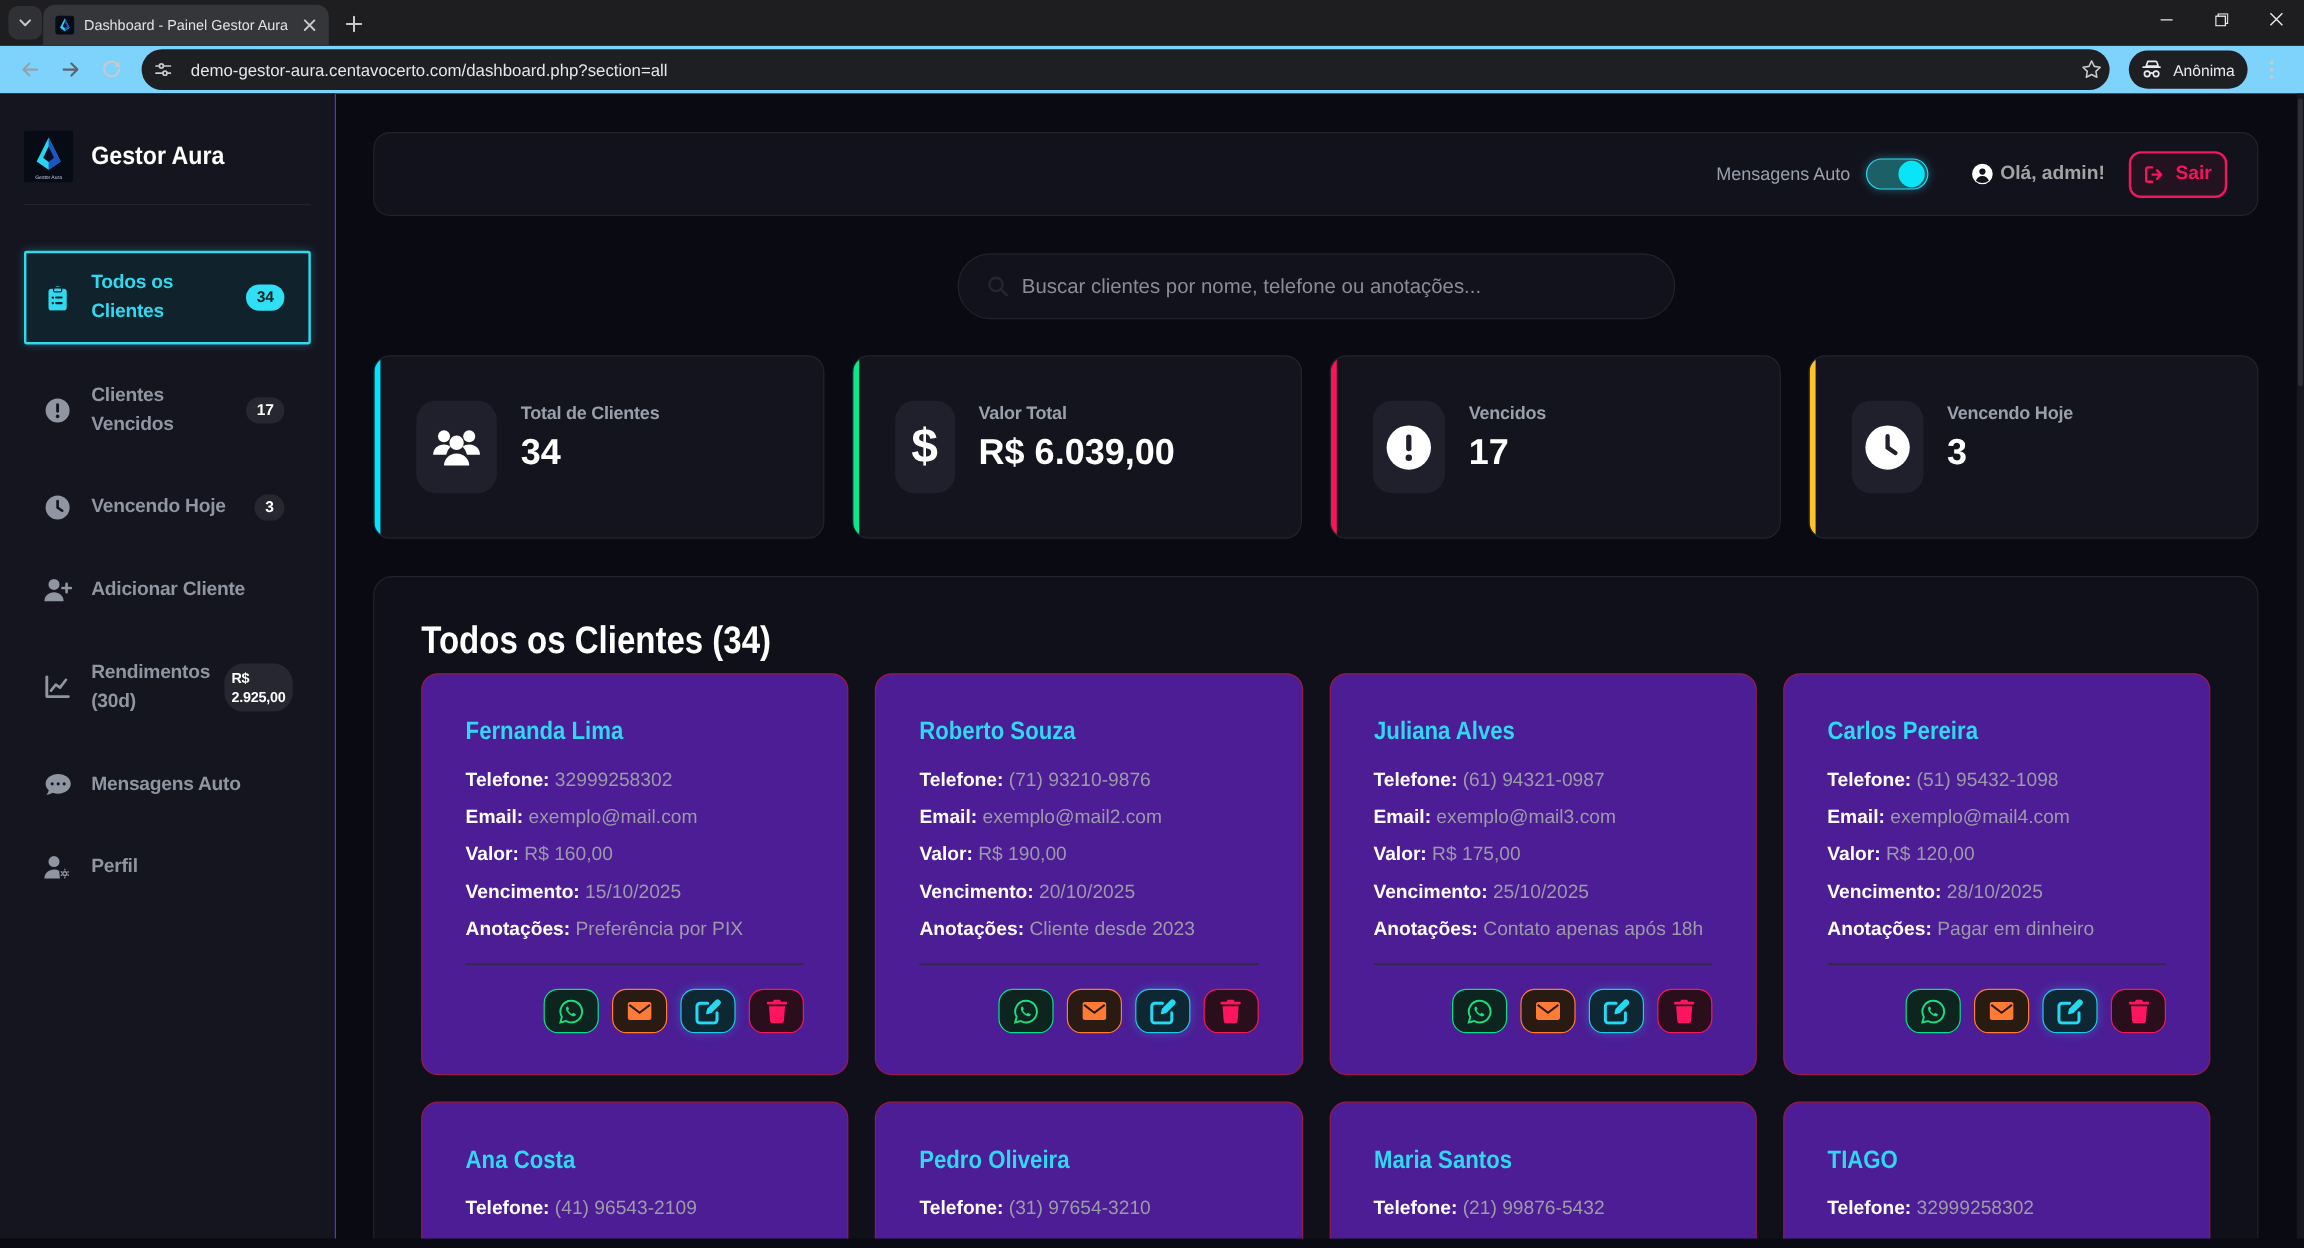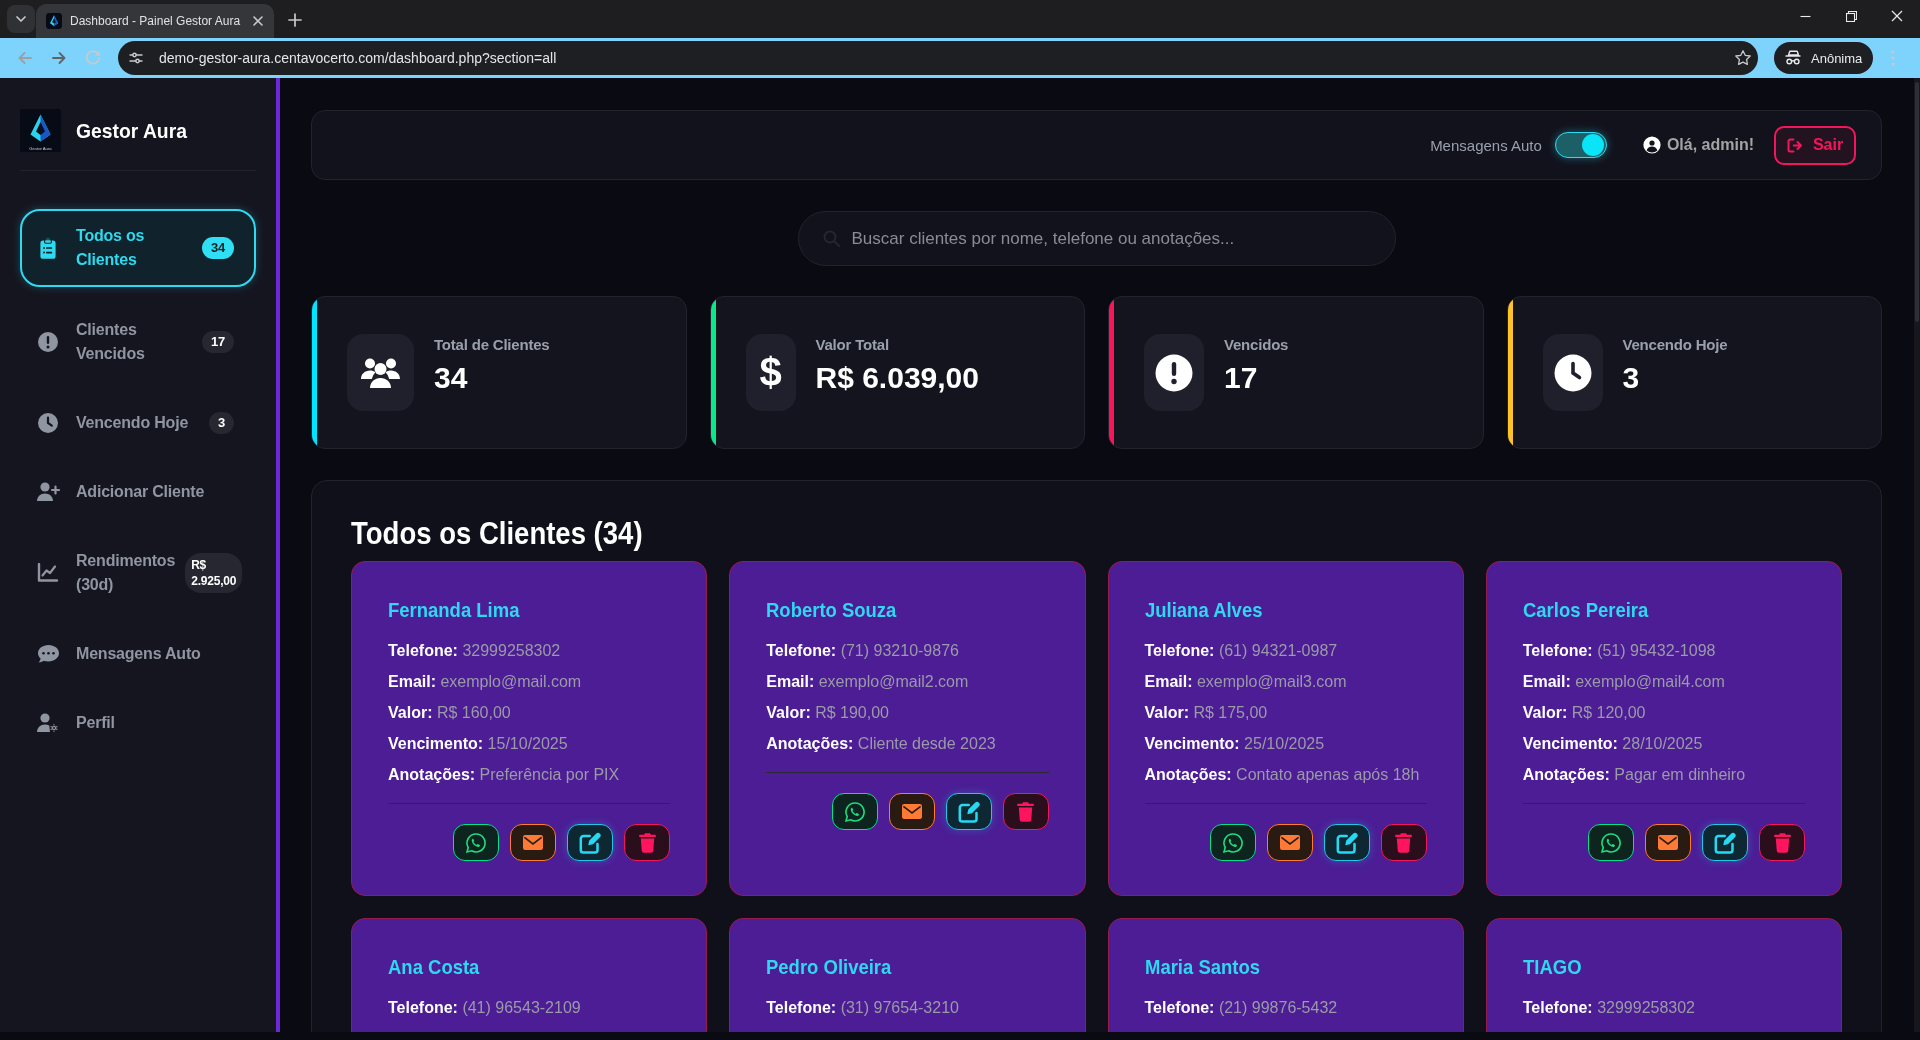--- a/index.html
+++ b/index.html
@@ -21,27 +21,27 @@
   .navbtn { width:34px; height:34px; border-radius:50%; display:flex; align-items:center; justify-content:center; flex:none; }
   .omnibox { flex:1; height:34px; margin:0 6px 0 8px; background:#1e1f23; border-radius:17px; display:flex; align-items:center; padding:0 6px 0 5px; max-width:1640px; }
   .tune { width:26px; height:26px; border-radius:50%; display:flex; align-items:center; justify-content:center; margin-right:10px; }
   .url { color:#e3e5e8; font-size:14px; flex:1; }
   .anon { height:32px; background:#1e1f23; border-radius:16px; display:flex; align-items:center; padding:0 11px 0 9px; margin-left:10px; color:#e8eaed; font-size:13px; }
   .dots { width:28px; height:28px; margin-left:6px; display:flex; align-items:center; justify-content:center; }
 
   
   .app { height:954px; display:flex; background:#0a0a12; position:relative; }
 
-  .sidebar { width:280px; flex:none; background:#15151f; border-right:4px solid #6d28d9; padding:31px 20px 0 20px; }
+  .sidebar { width:280px; flex:none; background:#15151f; border-right:1px solid #6d28d9; padding:31px 20px 0 20px; }
   .brand { display:flex; align-items:center; gap:15px; }
   .brand img,.brand .logo { width:41px; height:43px; }
   .brand .bt { color:#fff; font-size:21px; font-weight:bold; transform:scaleX(.92); transform-origin:left; }
   .sdivider { border:none; border-top:1px solid #23232d; margin:18px 0 0 0; }
   .menu { list-style:none; margin-top:38px; }
-  .mi { display:flex; align-items:center; gap:16px; padding:14px 22px 14px 16px; margin-bottom:17px; border-radius:20px; color:#8f95a1; font-size:16px; font-weight:bold; line-height:24px; letter-spacing:-.2px; }
+  .mi { display:flex; align-items:center; gap:16px; padding:14px 22px 14px 16px; margin-bottom:17px; border-radius:2px; color:#8f95a1; font-size:16px; font-weight:bold; line-height:24px; letter-spacing:-.2px; }
   .mi .ic { width:24px; flex:none; display:flex; justify-content:center; }
   .mi .lbl { flex:1; }
   .mi .badge { background:#272731; color:#fff; font-size:13px; font-weight:bold; border-radius:12px; padding:3px 9px; line-height:16px; }
   .mi.active { border:2px solid #2fd9ef; background:#10222b; color:#2fd9ef; box-shadow:0 0 8px rgba(47,217,239,.28); padding:13px 20px 13px 14px; }
   .mi.active .badge { background:#2fe0f5; color:#0b2027; }
   .mi .badge.rs { border-radius:16px; padding:4px 6px; line-height:16px; text-align:left; font-size:12px; margin-right:-7px; margin-left:-6px; }
 
   .main { flex:1; padding:32px 38px 0 31px; overflow:hidden; }
 
   .topcard { height:70px; background:#12121c; border:1px solid #23232e; border-radius:14px; display:flex; align-items:center; justify-content:flex-end; padding:0 25px; margin-bottom:31px; }
@@ -395,20 +395,21 @@
                   <path d="M2.8 6.6h13.4l-.95 12.2a2.2 2.2 0 0 1-2.2 2H5.95a2.2 2.2 0 0 1-2.2-2z" fill="#ff1460"></path>
                 </svg>
               </div>
           </div>
         </div>
         <div class="ccard">
           <div class="cname">Roberto Souza</div>
           <div class="crow"><b>Telefone:</b> (71) 93210-9876</div>
           <div class="crow"><b>Email:</b> exemplo@mail2.com</div>
           <div class="crow"><b>Valor:</b> R$ 190,00</div>
+          <div class="crow"><b>Vencimento:</b> 20/10/2025</div>
           <div class="crow"><b>Anotações:</b> Cliente desde 2023</div>
           <hr class="cdiv">
           <div class="actions">
             <div class="abtn wa">
                 <svg width="22" height="22" viewBox="0 0 22 22">
                   <path d="M11 2a9 9 0 0 0-7.8 13.5L2 20l4.6-1.2A9 9 0 1 0 11 2z" fill="none" stroke="#1ddd7e" stroke-width="1.6"></path>
                   <path d="M7.8 6.8c-.5.2-1.1.9-1.1 1.7 0 1.8 1.4 3.7 3.1 5 1.3 1 3 1.7 3.9 1.4.7-.2 1.2-.8 1.3-1.4 0-.3-.1-.5-.4-.6l-1.6-.8c-.5-.2-.7.2-1 .5-.2.3-.5.3-.9.1a7 7 0 0 1-2.5-2.4c-.2-.4-.1-.6.1-.9.3-.3.6-.5.4-1l-.7-1.5c-.1-.3-.4-.3-.6-.1z" fill="#1ddd7e"></path>
                 </svg>
               </div>
             <div class="abtn em">

